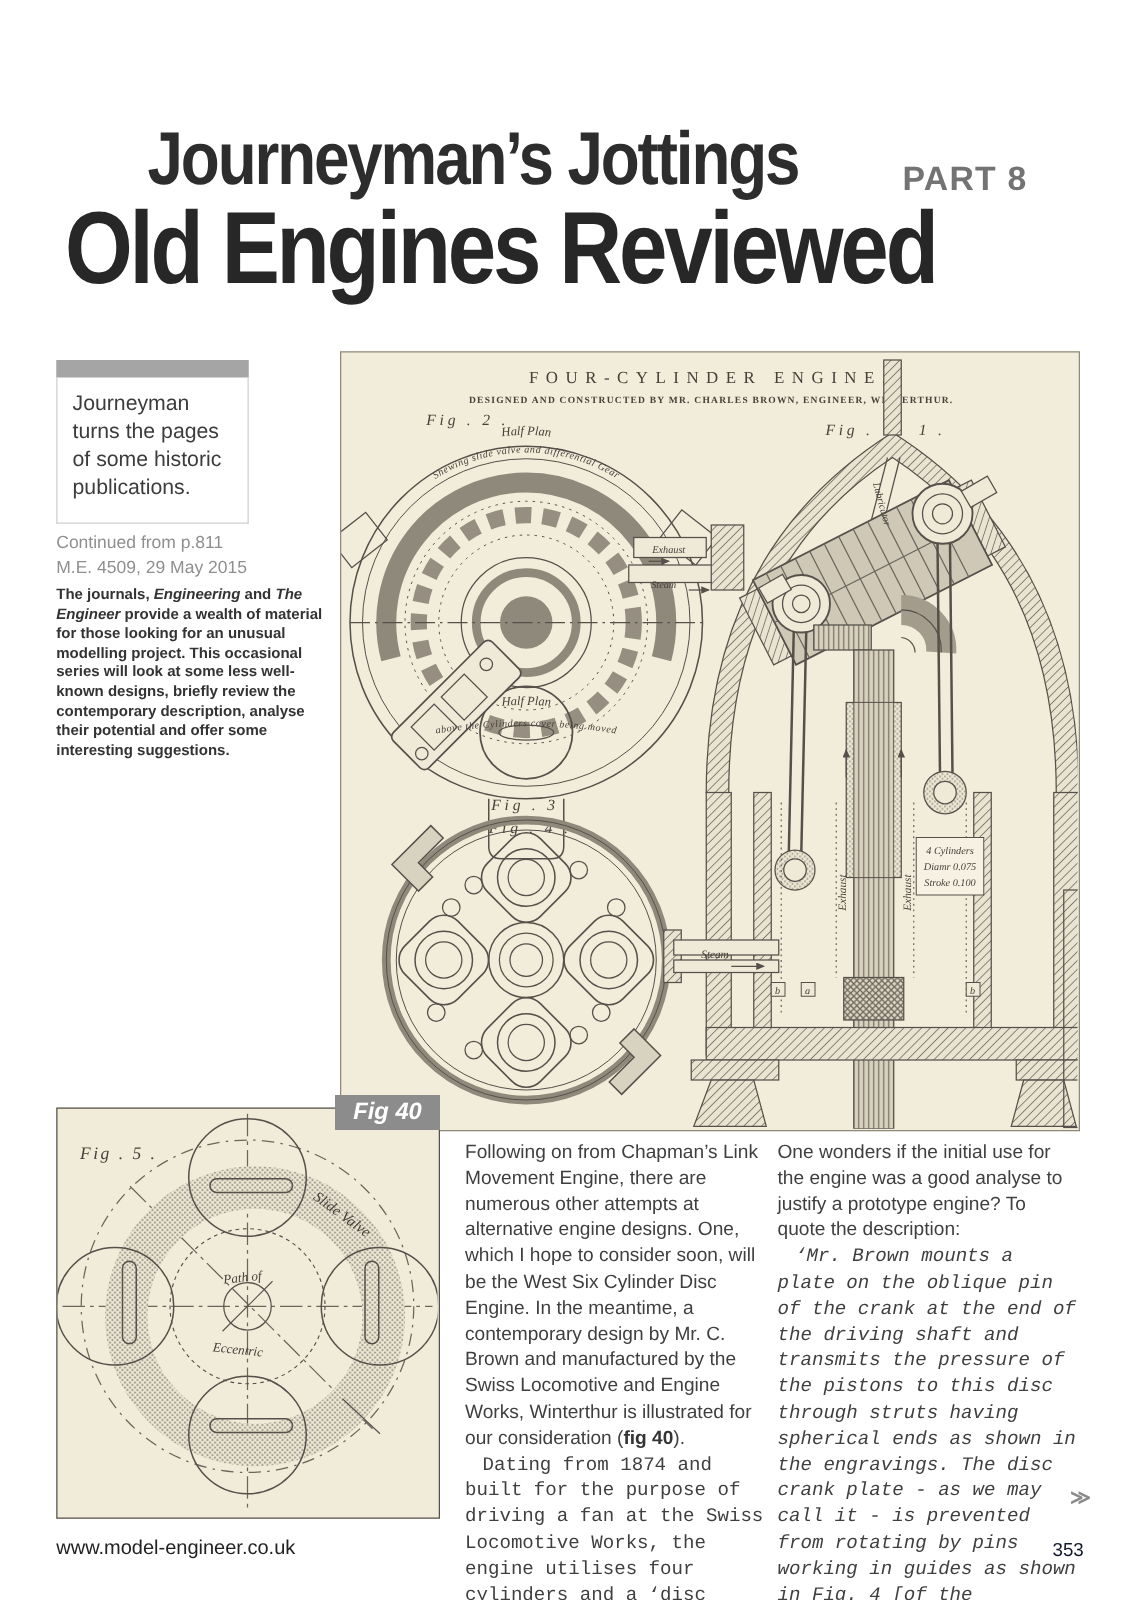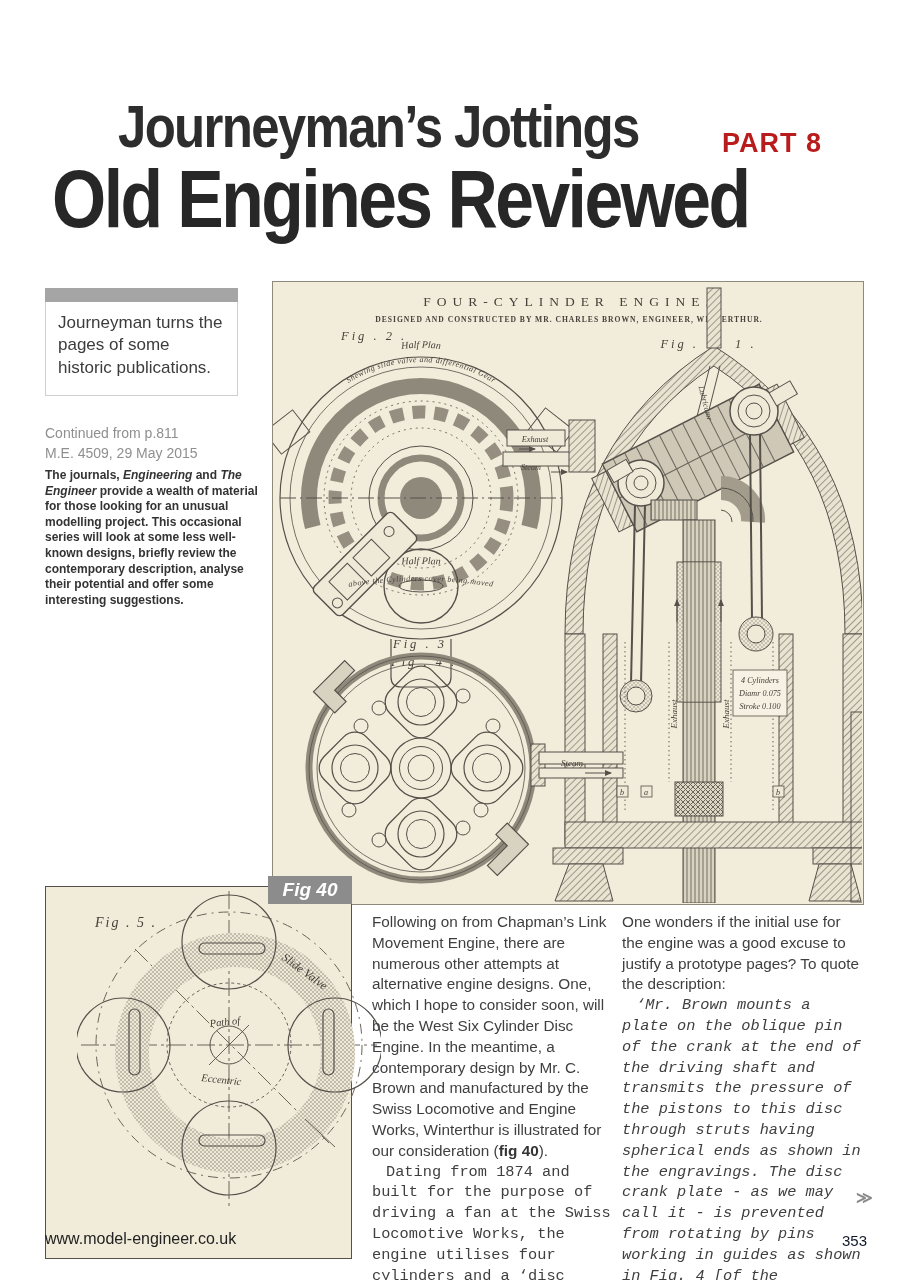--- a/index.html
+++ b/index.html
@@ -8,34 +8,34 @@
   .abs{position:absolute;}
 
   
   .kicker{left:118px;top:92px;font-size:60px;font-weight:bold;color:#2d2d2d;
           letter-spacing:-2px;transform:scaleX(.85);transform-origin:left top;white-space:nowrap;}
   .part{left:722px;top:128px;font-size:27px;font-weight:bold;letter-spacing:1px;white-space:nowrap;}
   .maintitle{left:52px;top:152px;font-size:82px;font-weight:bold;color:#272727;
              letter-spacing:-3px;transform:scaleX(.85);transform-origin:left top;white-space:nowrap;}
 
   
-  .standfirst{left:45px;top:288px;width:193px;}
+  .standfirst{left:45px;top:288px;width:154px;}
   .standfirst .bar{height:14px;background:#a5a5a5;}
   .standfirst .box{border:1px solid #cfcfcf;border-top:none;padding:10px 12px 16px 12px;
                    font-size:17px;line-height:1.32;color:#3c3c3c;}
   .continued{left:45px;top:424px;font-size:14px;line-height:1.4;color:#8f8f8f;}
   .intro{left:45px;top:468px;width:218px;font-size:12px;line-height:1.3;
          font-weight:bold;color:#333;}
   .intro i{font-style:italic;}
 
   
   .engraving{left:272px;top:281px;width:592px;height:624px;background:#f2edda;
              border:1.5px solid #8f897c;box-sizing:border-box;}
-  .fig5panel{left:45px;top:886px;width:307px;height:373px;background:#f1ecd9;
-             border:1.5px solid #55504a;box-sizing:border-box;padding-left:31px;}
+  .fig5panel{left:45px;top:886px;width:307px;height:329px;background:#f1ecd9;
+             border:1.5px solid #55504a;box-sizing:border-box;}
   .fig40{left:268px;top:876px;width:84px;height:28px;background:#8c8c8c;color:#fff;
          font-size:19px;font-weight:bold;display:flex;align-items:center;justify-content:center;
          z-index:6;font-style:italic;letter-spacing:0px;}
   svg{display:block;}
   svg text{font-family:"Liberation Serif","DejaVu Serif",serif;fill:#46413a;}
   .et{font-size:13.5px;letter-spacing:6px;}
   .es{font-size:7.6px;font-weight:bold;letter-spacing:1px;}
   .fl{font-size:12.5px;font-style:italic;letter-spacing:3px;}
   .sm{font-size:8.2px;font-style:italic;}
   .sm2{font-size:9px;font-style:italic;}
@@ -56,21 +56,21 @@
   .contmark{left:856px;top:1188px;font-size:16px;font-weight:bold;color:#8a8a8a;letter-spacing:-2px;}
 
   
   .footurl{left:45px;top:1230px;font-size:16px;font-weight:normal;color:#222;}
   .pageno{left:842px;top:1232px;font-size:15px;color:#0f172a;}
 </style>
 </head>
 <body>
 
 <div class="abs kicker">Journeyman’s Jottings</div>
-<div class="abs part" style="color:#b91c1c;" title="PART 8">PART 8</div>
+<div class="abs part" style="color:#737373;" title="PART 8">PART 8</div>
 <div class="abs maintitle">Old Engines Reviewed</div>
 
 <div class="abs standfirst">
   <div class="bar"></div>
   <div class="box">Journeyman turns the pages of some historic publications.</div>
 </div>
 <div class="abs continued">
   <div>Continued from p.811</div>
   <div>M.E. 4509, 29 May 2015</div>
 </div>
@@ -341,21 +341,21 @@
   <text class="f5s" transform="translate(124,194) rotate(6)">Eccentric</text>
 </svg>
 </div>
 
 <div class="abs col col1">
   <p><span>Following on from Chapman’s Link Movement Engine, there are numerous other attempts at alternative engine designs. One, which I hope to consider soon, will be the West Six Cylinder Disc Engine. In the meantime, a contemporary design by Mr. C. Brown and manufactured by the Swiss Locomotive and Engine Works, Winterthur is illustrated for our consideration (</span><span class="bh">fig 40</span><span>).</span></p>
   <p class="ind">Dating from 1874 and built for the purpose of driving a fan at the Swiss Locomotive Works, the engine utilises four cylinders and a ‘disc crank plate’.</p>
 </div>
 
 <div class="abs col col2">
-  <p>One wonders if the initial use for the engine was a good excuse to justify a prototype pages? To quote the description:</p>
+  <p>One wonders if the initial use for the engine was a good analyse to justify a prototype engine? To quote the description:</p>
   <p class="ind"><i>‘Mr. Brown mounts a plate on the oblique pin of the crank at the end of the driving shaft and transmits the pressure of the pistons to this disc through struts having spherical ends as shown in the engravings. The disc crank plate - as we may call it - is prevented from rotating by pins working in guides as shown in Fig. 4 [of the engraving].</i></p>
   <p class="ind"><i>Mr. Brown makes his valve all in one piece and provides it with teeth ‘a’ around the periphery, these teeth</i></p>
 </div>
 
 <div class="abs contmark">≫</div>
 
 <div class="abs footurl">www.model-engineer.co.uk</div>
 <div class="abs pageno">353</div>
 
 </body></html>

